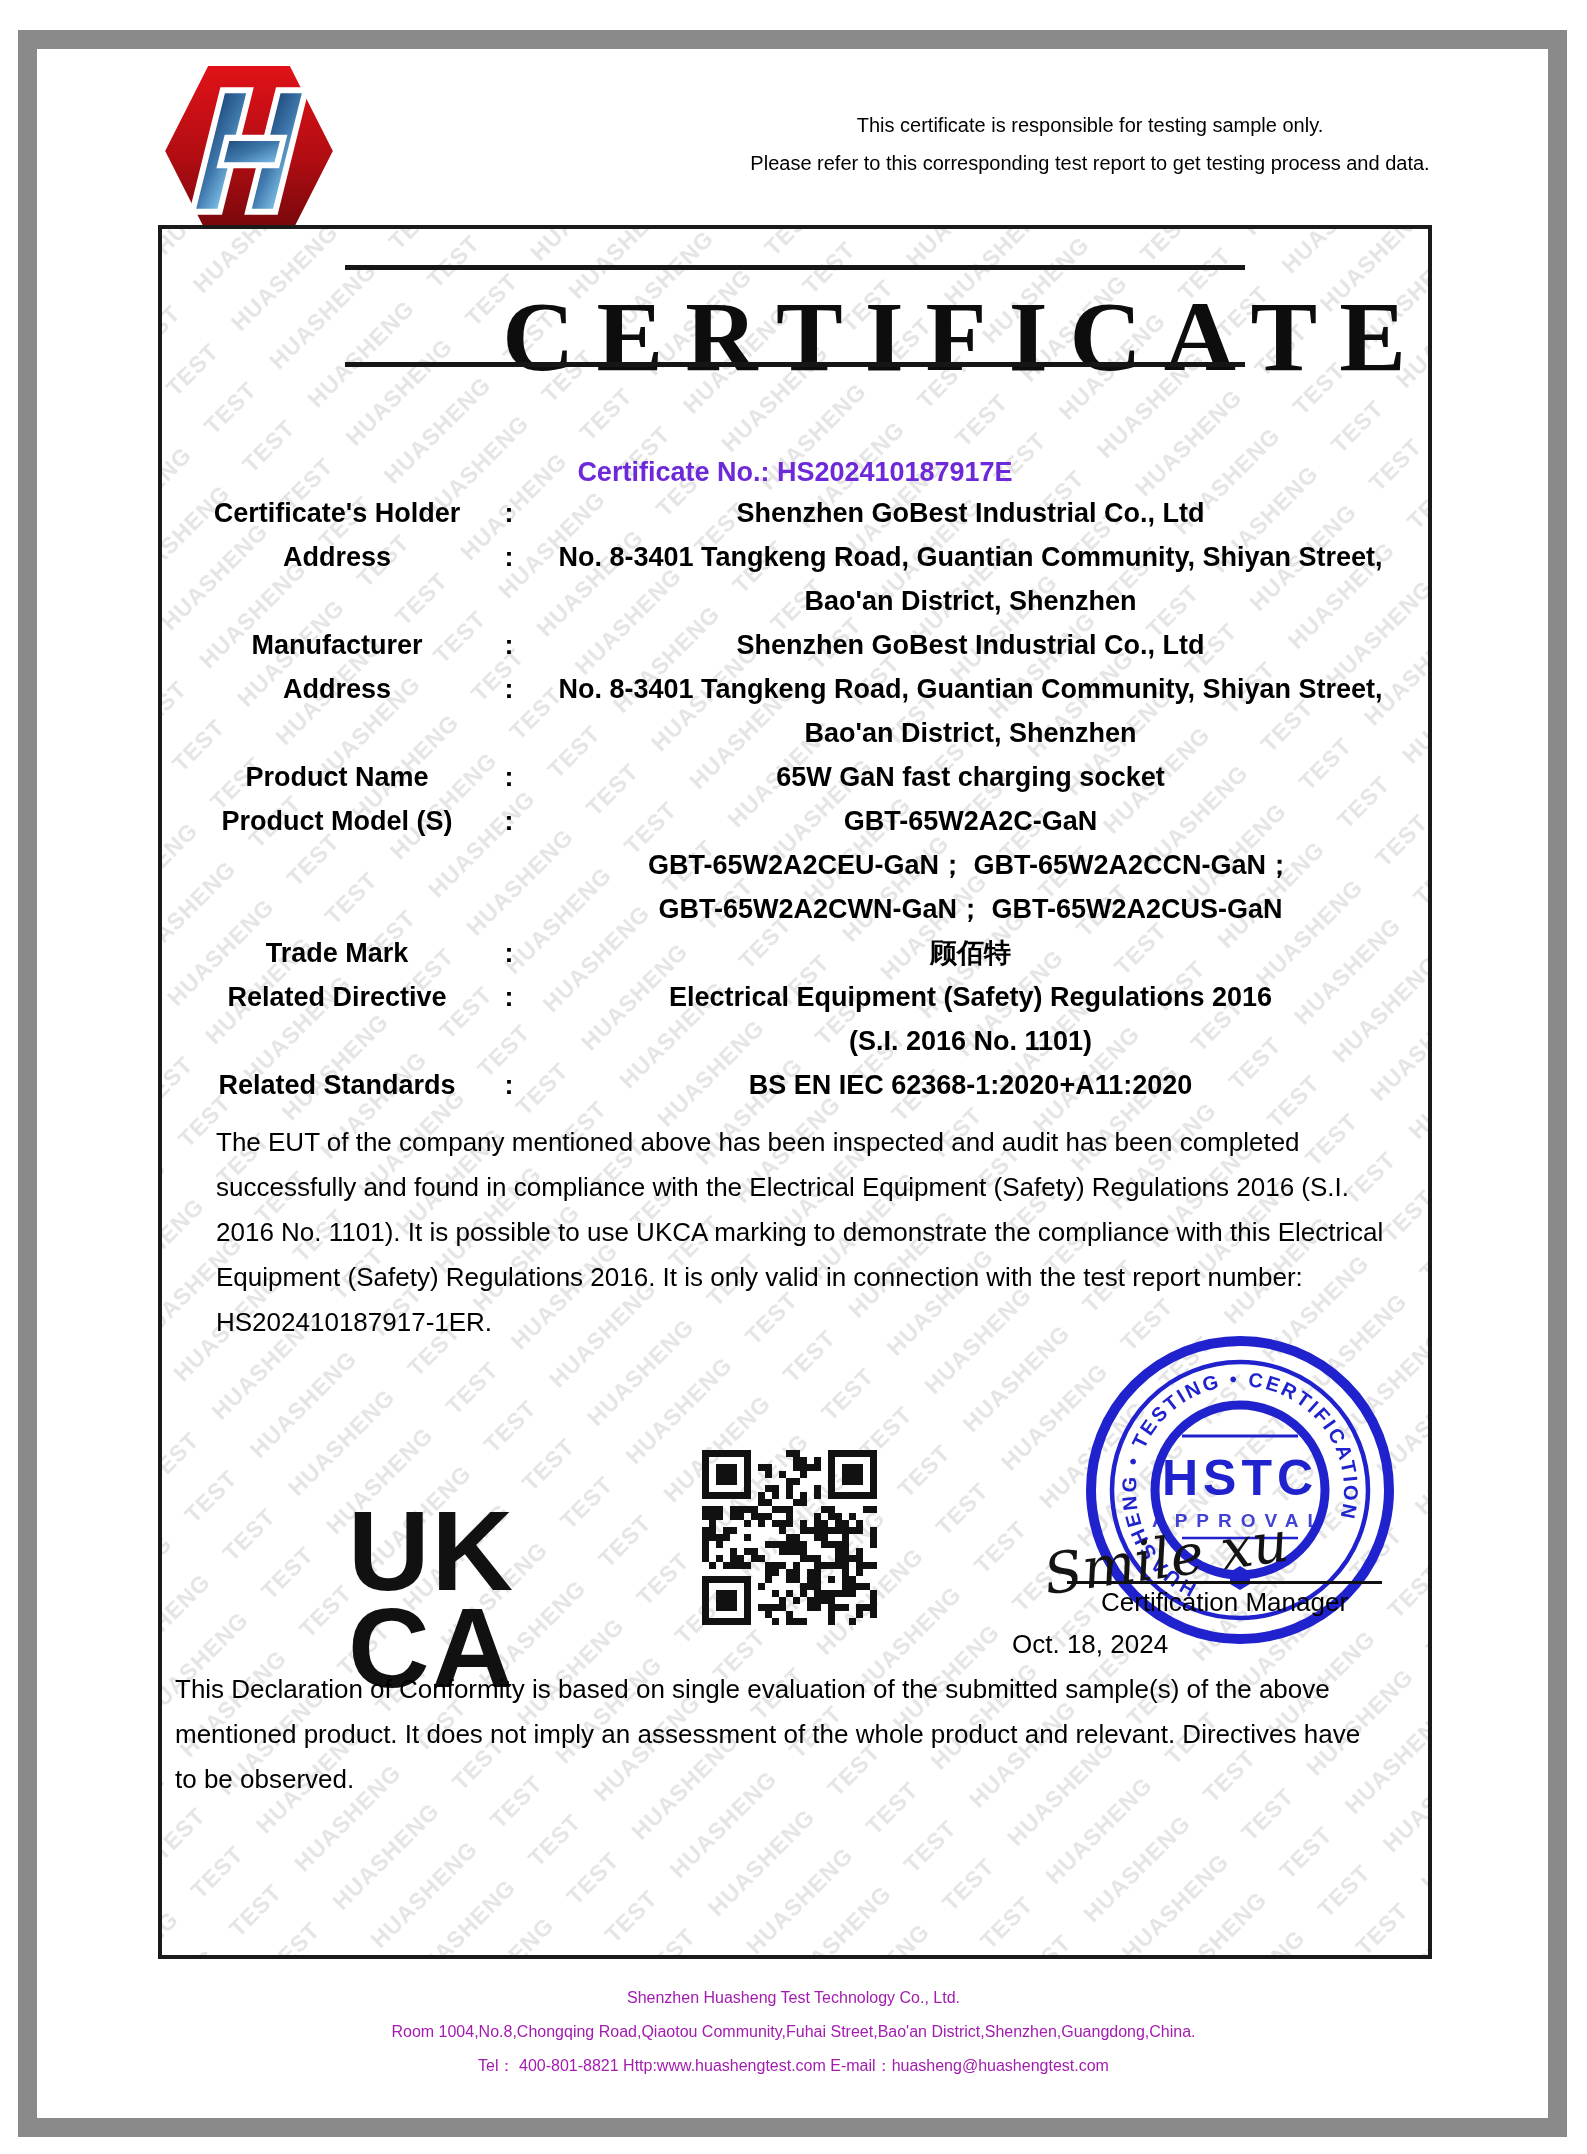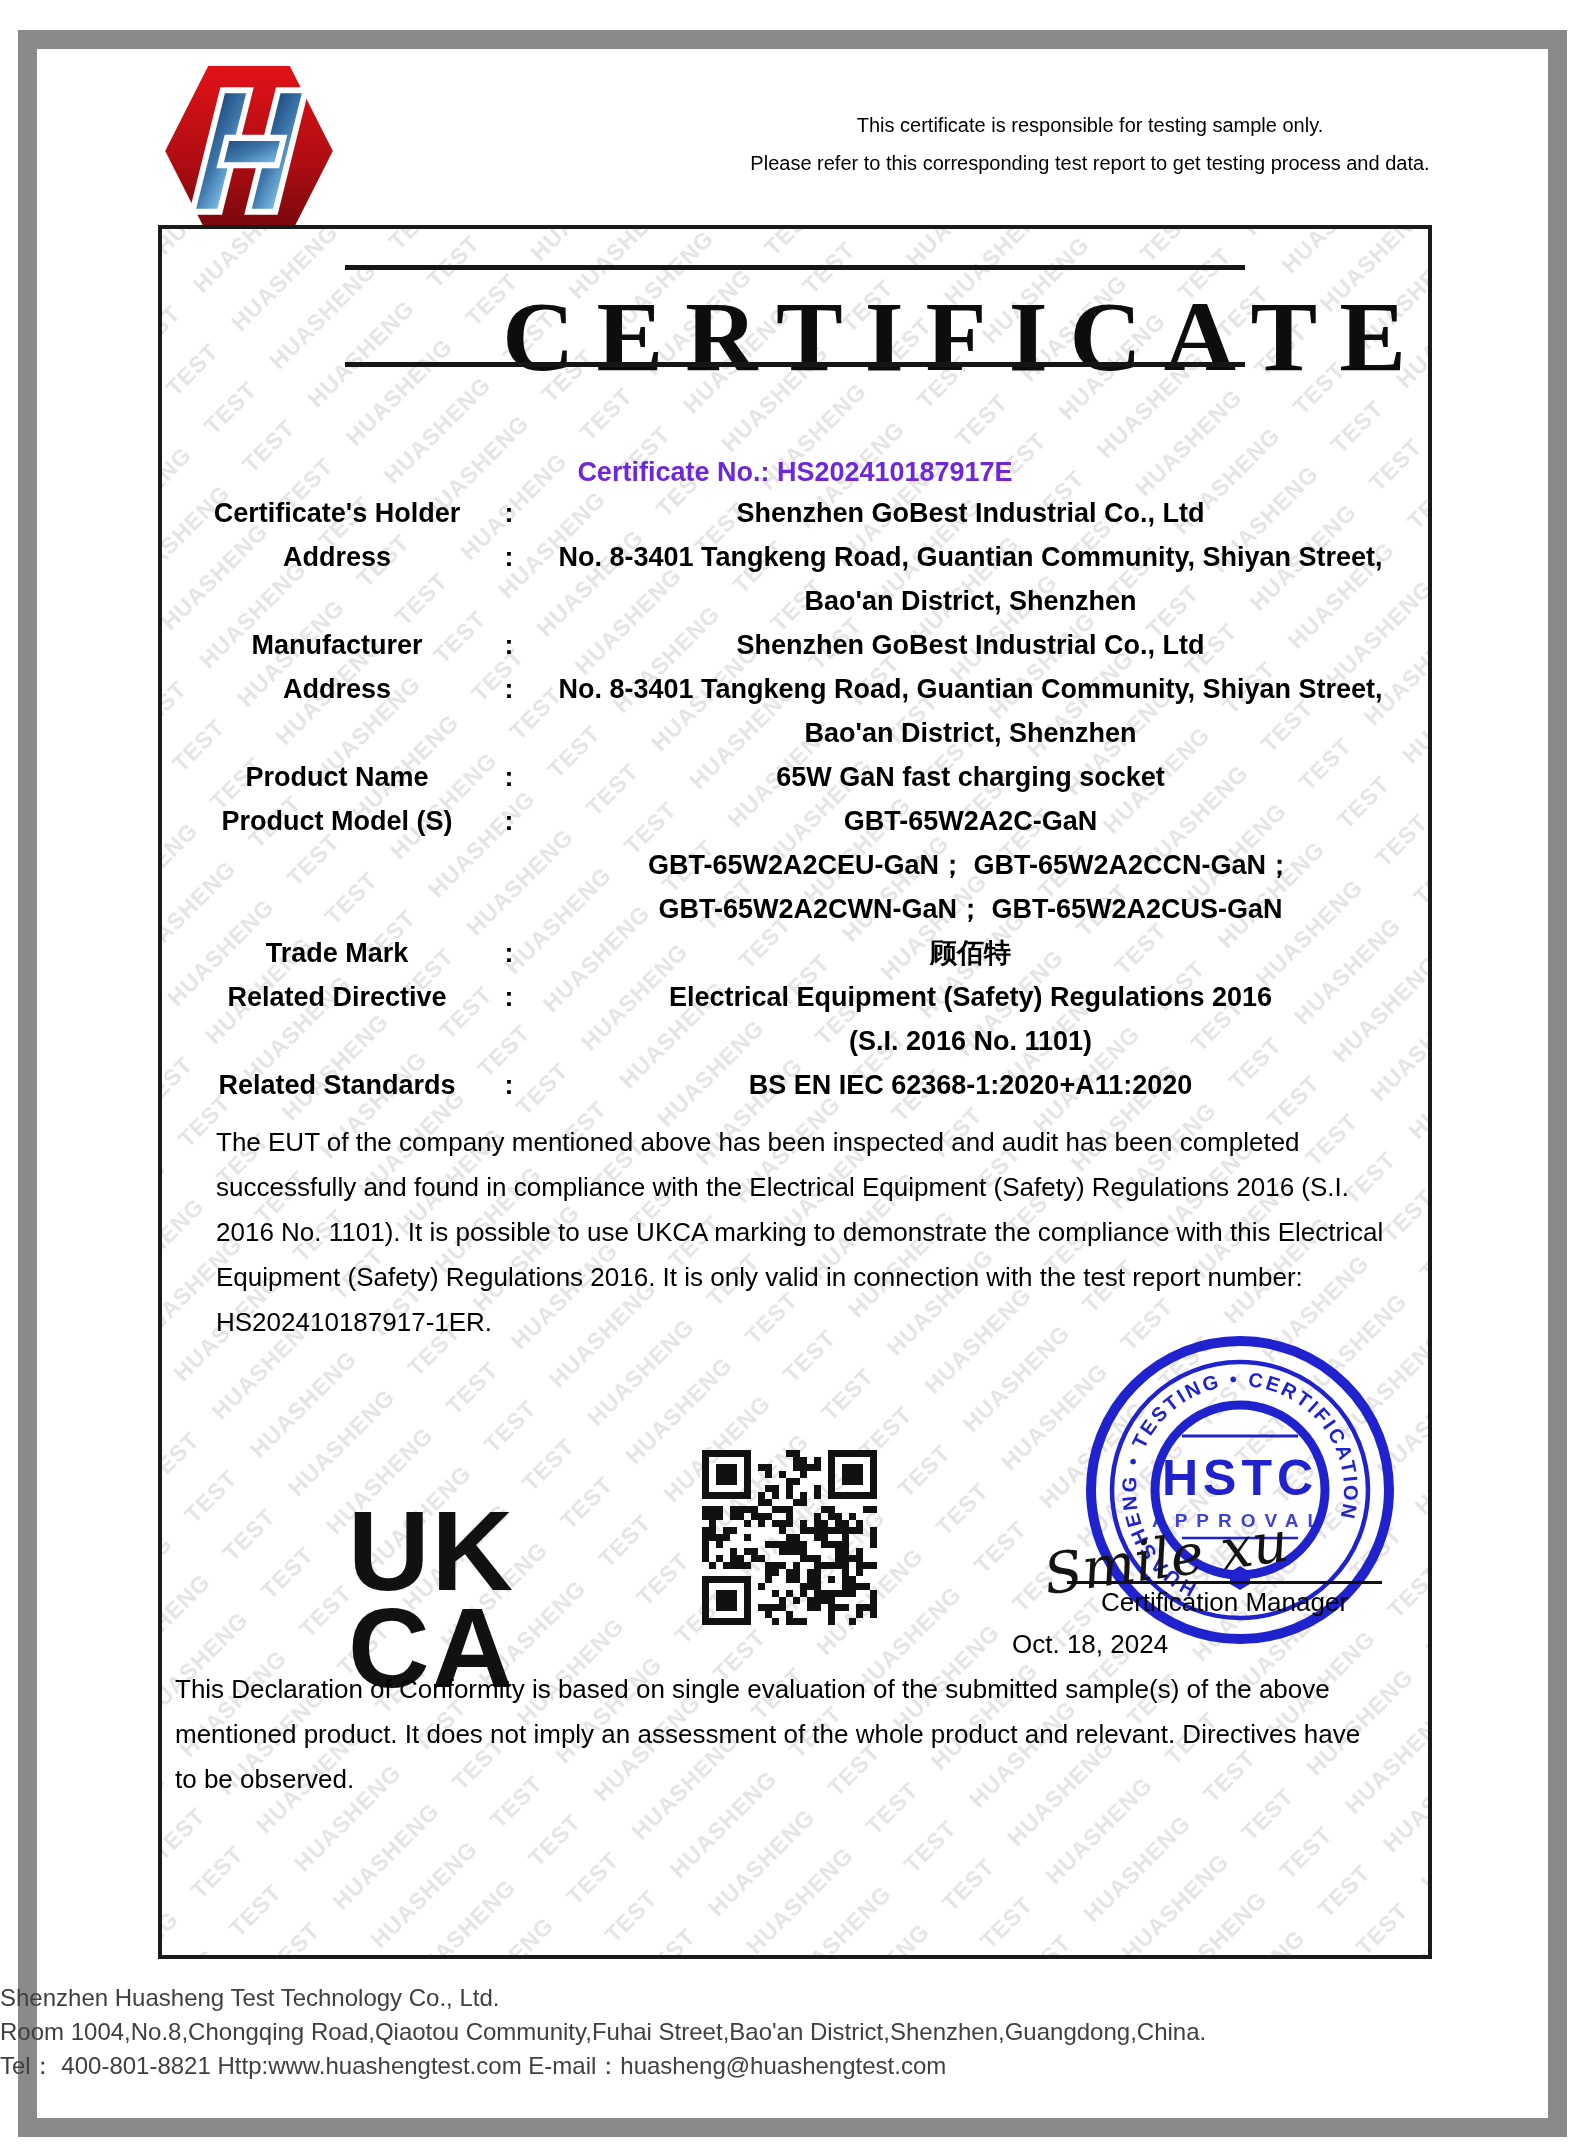--- a/index.html
+++ b/index.html
@@ -29,21 +29,21 @@
   .ukca{left:186px;top:1274px;font-weight:700;font-size:113px;line-height:97px;letter-spacing:2px;color:#111;}
   .qr{left:540px;top:1221px;width:175px;height:175px;}
   .stamp-svg{left:918px;top:1101px;width:320px;height:320px;}
   .signature{left:880px;top:1280px;width:480px;font-family:"DejaVu Serif",serif;font-style:italic;font-size:56px;
     color:#141414;transform:rotate(-8deg);white-space:nowrap;}
   .sigline{left:905px;top:1352px;width:315px;height:3px;background:#111;}
   .sigrole{left:850px;top:1358px;width:425px;text-align:center;font-size:26px;color:#000;}
   .sigdate{left:850px;top:1400px;width:425px;font-size:26px;color:#000000;}
   .declaration{left:13px;top:1438px;width:1190px;font-size:26px;line-height:45px;color:#000;}
   
-  .footer{left:0;top:1981px;width:1587px;text-align:left;font-size:24px;line-height:34px;color:#404040;}
+  .footer{left:0;top:1981px;width:1587px;text-align:center;font-size:16px;line-height:34px;color:#a21caf;}
 </style>
 </head>
 <body>
 
 <div class="abs page-frame"></div>
 
 <svg class="abs logo" viewBox="0 0 170 172">
   <defs>
     <linearGradient id="redg" x1="0" y1="0" x2="0" y2="1">
       <stop offset="0" stop-color="#e01218"></stop>

